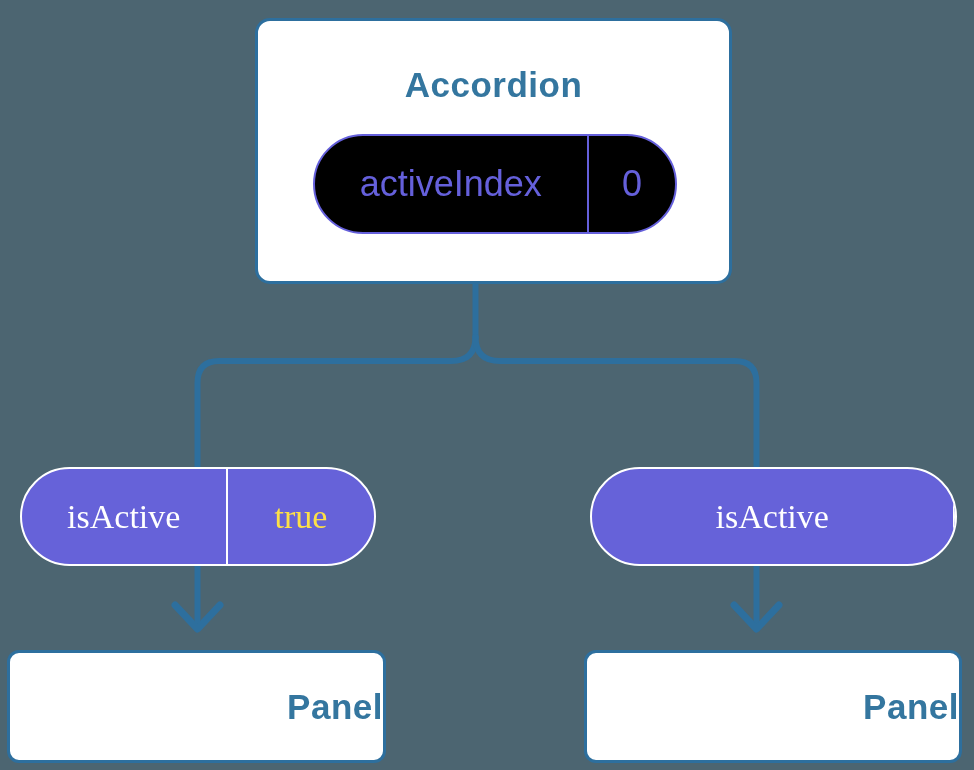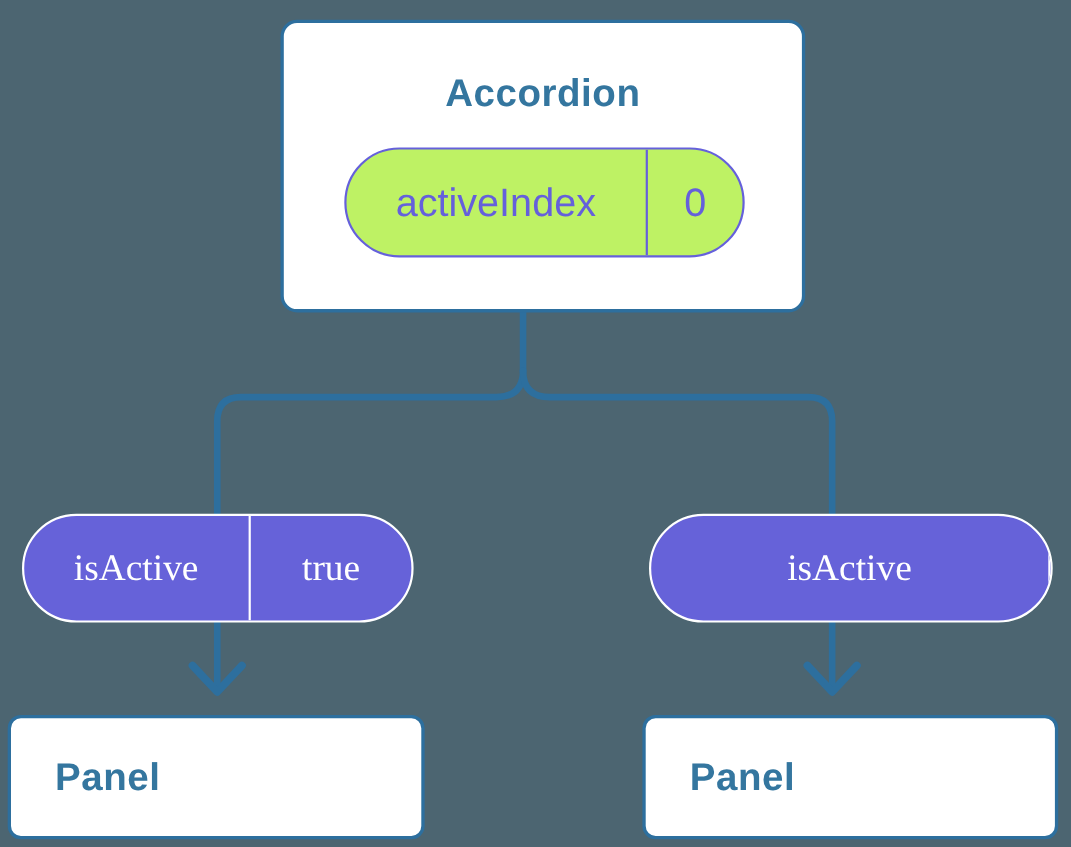--- a/index.html
+++ b/index.html
@@ -54,21 +54,21 @@
   
   .prop-pill {
     position: absolute;
     left: 55px; top: 113px;
     width: 364px; height: 100px;
     box-sizing: border-box;
     border: 2px solid var(--accent, #6560DB);
     border-radius: 50px;
     display: flex;
     overflow: hidden;
-    background: #bef264;
+    background: #000000;
   }
   .prop-pill .pill-name {
     flex: 1;
     display: flex; align-items: center; justify-content: center;
     color: var(--accent, #6560DB);
     font-size: 36px;
   }
   .prop-pill .pill-divider {
     width: 2.5px;
     background: var(--accent, #6560DB);
@@ -100,28 +100,28 @@
     color: #ffffff;
     font-size: 34px;
   }
   .state-pill .pill-divider {
     width: 2.5px;
     background: #ffffff;
   }
   .state-pill .pill-value {
     width: 146px;
     display: flex; align-items: center; justify-content: center;
-    color: #ffffff;
+    color: #fde047;
     font-size: 34px;
   }
 
   
   .panel-card {
     border-radius: 12px;
-    display: flex; align-items: center; justify-content: flex-start; padding-left: 40px;
+    display: flex; align-items: center; justify-content: flex-end; padding-left: 40px;
   }
   #panel-left  { left: 7px;   top: 650px; width: 379px; height: 113px; }
   #panel-right { left: 584px; top: 650px; width: 378px; height: 113px; }
   .panel-title {
     color: var(--title, #34769F);
     font-size: 35px;
     font-weight: 600;
     letter-spacing: 0.5px;
   }
 </style>

